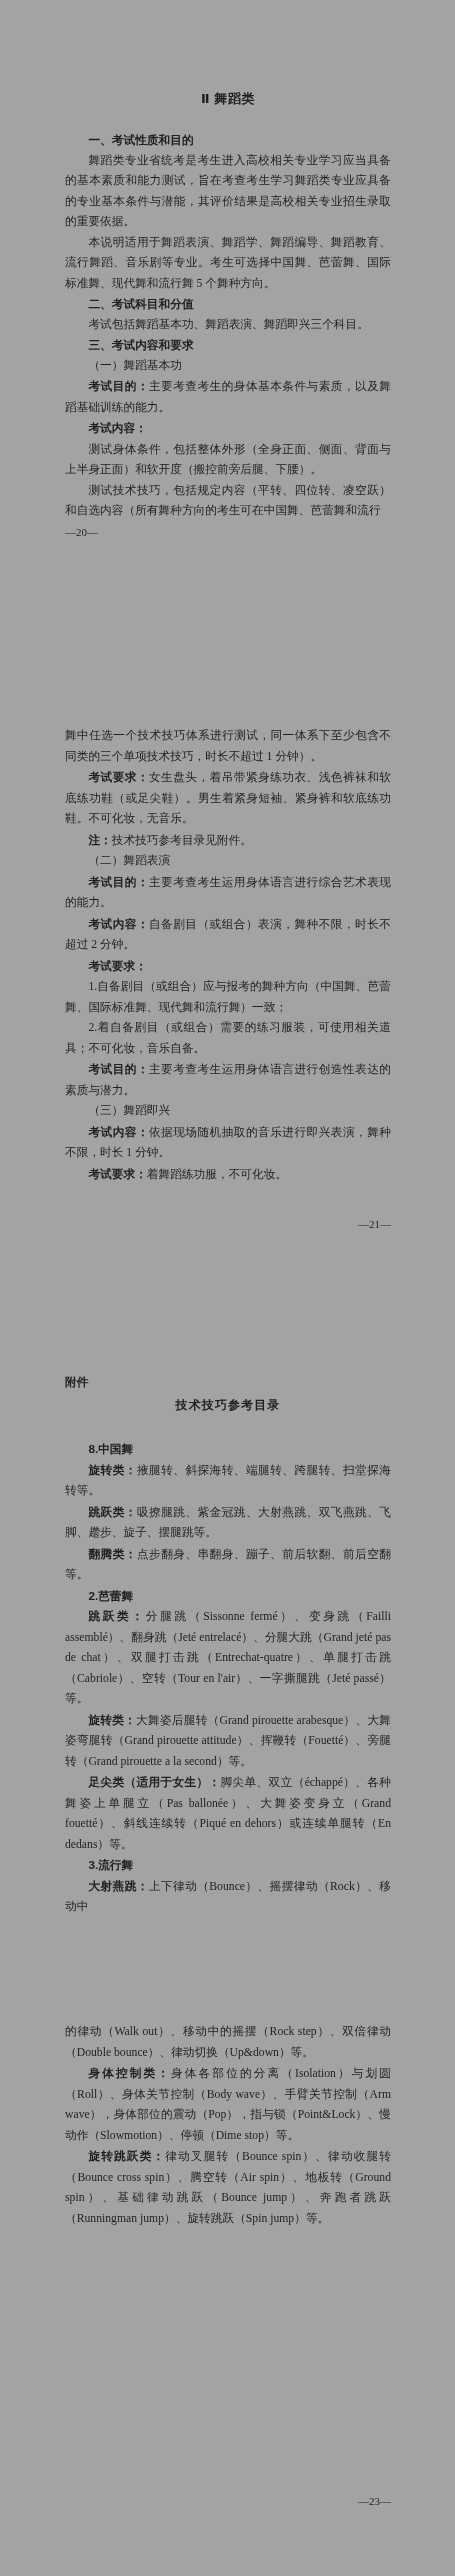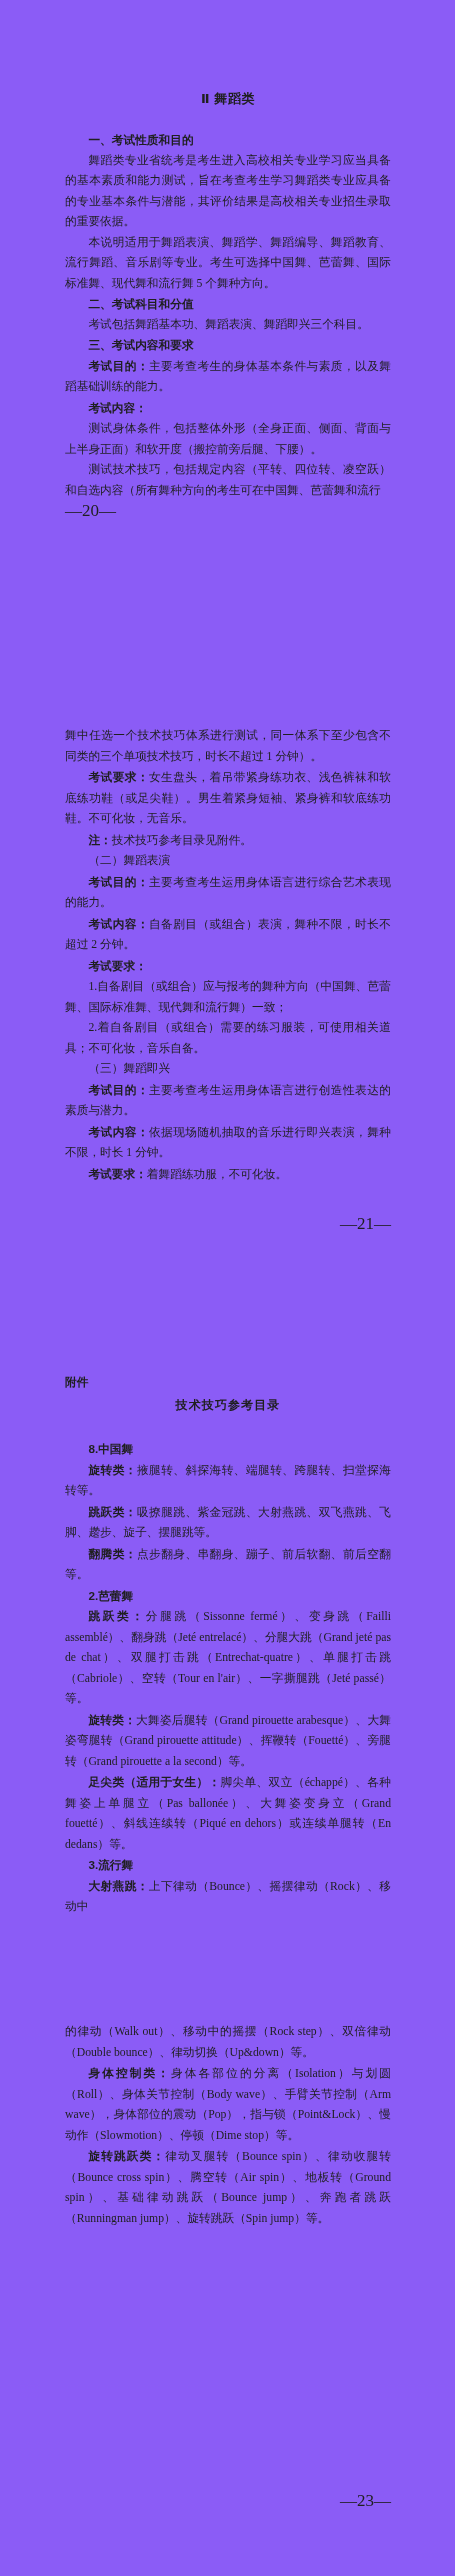--- a/index.html
+++ b/index.html
@@ -12,21 +12,21 @@
     -webkit-font-smoothing:antialiased;
   }
   .page{
     position:relative;
     width:456px;
     box-sizing:border-box;
     padding-left:65px;
     padding-right:65px;
     font-size:11.7px;
     line-height:20.5px;
-    background:#8b5cf6;
+    background:#a3a3a3;
     overflow:hidden;
   }
   #p20{height:655px;padding-top:89px;}
   #p21{height:644px;padding-top:71px;}
   #p22{height:647px;padding-top:73px;}
   #p23{height:631px;padding-top:76px;}
 
   p{margin:0;}
   .title{
     font-family:"Liberation Sans","DejaVu Sans",sans-serif;
@@ -61,56 +61,57 @@
     line-height:25px;
     text-align:center;
     letter-spacing:1.1px;
   }
   .numh{
     font-family:"Liberation Sans","DejaVu Sans",sans-serif;
     font-weight:bold;
     text-indent:2em;
   }
   .mt2{margin-top:21.6px;}
-  .pn{font-size:17px;}
+  .pn{font-size:11px;}
   .pn.left{text-align:left;}
   .pn.right{text-align:right;}
   #p21 .pn{margin-top:28.5px;}
   #p23 .pn{margin-top:262px;}
 </style>
 </head>
 <body>
 
 <section class="page" id="p20">
   <p class="title">Ⅱ 舞蹈类</p>
   <p class="h mt1">一、考试性质和目的</p>
   <p class="t">舞蹈类专业省统考是考生进入高校相关专业学习应当具备的基本素质和能力测试，旨在考查考生学习舞蹈类专业应具备的专业基本条件与潜能，其评价结果是高校相关专业招生录取的重要依据。</p>
   <p class="t">本说明适用于舞蹈表演、舞蹈学、舞蹈编导、舞蹈教育、流行舞蹈、音乐剧等专业。考生可选择中国舞、芭蕾舞、国际标准舞、现代舞和流行舞 5 个舞种方向。</p>
   <p class="h">二、考试科目和分值</p>
   <p class="t">考试包括舞蹈基本功、舞蹈表演、舞蹈即兴三个科目。</p>
   <p class="h">三、考试内容和要求</p>
+  <p class="t">（一）舞蹈基本功</p>
   <p class="t"><b class="lb">考试目的：</b><span>主要考查考生的身体基本条件与素质，以及舞蹈基础训练的能力。</span></p>
   <p class="t"><b class="lb">考试内容：</b></p>
   <p class="t">测试身体条件，包括整体外形（全身正面、侧面、背面与上半身正面）和软开度（搬控前旁后腿、下腰）。</p>
   <p class="t">测试技术技巧，包括规定内容（平转、四位转、凌空跃）和自选内容（所有舞种方向的考生可在中国舞、芭蕾舞和流行</p>
   <p class="pn left">—20—</p>
 </section>
 
 <section class="page" id="p21">
   <p class="t noind">舞中任选一个技术技巧体系进行测试，同一体系下至少包含不同类的三个单项技术技巧，时长不超过 1 分钟）。</p>
   <p class="t"><b class="lb">考试要求：</b><span>女生盘头，着吊带紧身练功衣、浅色裤袜和软底练功鞋（或足尖鞋）。男生着紧身短袖、紧身裤和软底练功鞋。不可化妆，无音乐。</span></p>
   <p class="t"><b class="lb">注：</b><span>技术技巧参考目录见附件。</span></p>
   <p class="t">（二）舞蹈表演</p>
   <p class="t"><b class="lb">考试目的：</b><span>主要考查考生运用身体语言进行综合艺术表现的能力。</span></p>
   <p class="t"><b class="lb">考试内容：</b><span>自备剧目（或组合）表演，舞种不限，时长不超过 2 分钟。</span></p>
   <p class="t"><b class="lb">考试要求：</b></p>
   <p class="t">1.自备剧目（或组合）应与报考的舞种方向（中国舞、芭蕾舞、国际标准舞、现代舞和流行舞）一致；</p>
   <p class="t">2.着自备剧目（或组合）需要的练习服装，可使用相关道具；不可化妆，音乐自备。</p>
+  <p class="t"><b class="lb">考试目的：</b><span>主要考查考生运用身体语言进行创造性表达的素质与潜力。</span></p>
   <p class="t">（三）舞蹈即兴</p>
-  <p class="t"><b class="lb">考试目的：</b><span>主要考查考生运用身体语言进行创造性表达的素质与潜力。</span></p>
   <p class="t"><b class="lb">考试内容：</b><span>依据现场随机抽取的音乐进行即兴表演，舞种不限，时长 1 分钟。</span></p>
   <p class="t"><b class="lb">考试要求：</b><span>着舞蹈练功服，不可化妆。</span></p>
   <p class="pn right">—21—</p>
 </section>
 
 <section class="page" id="p22">
   <p class="attach">附件</p>
   <p class="cat-title">技术技巧参考目录</p>
   <p class="numh mt2">8.中国舞</p>
   <p class="t"><b class="lb">旋转类：</b><span>掖腿转、斜探海转、端腿转、跨腿转、扫堂探海转等。</span></p>

